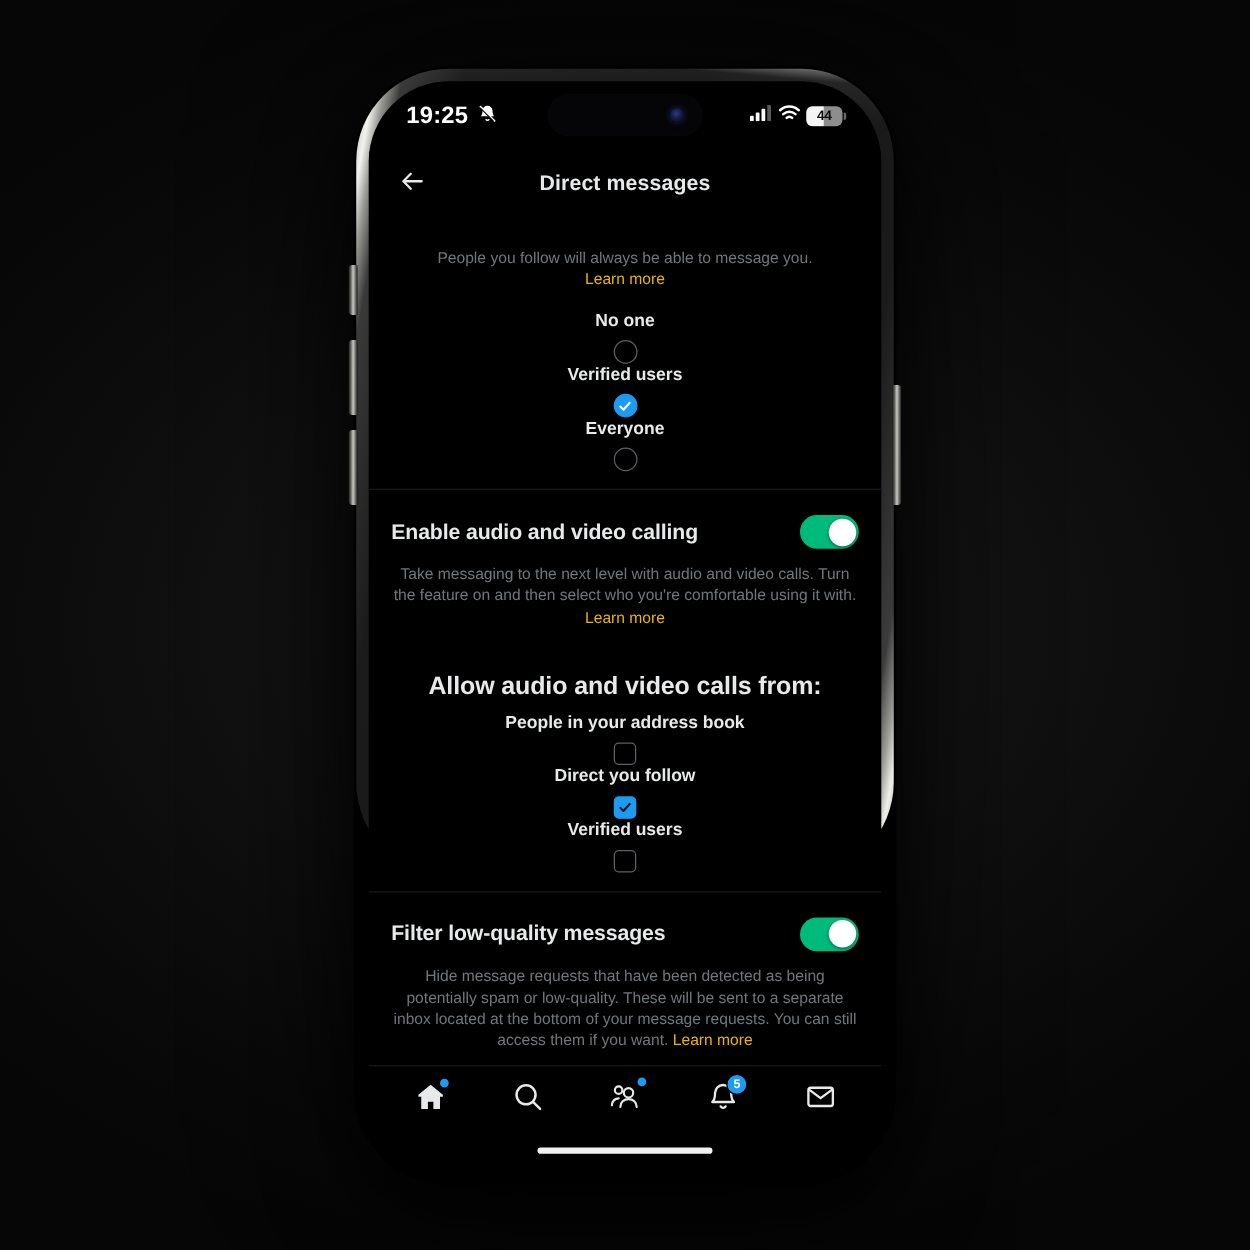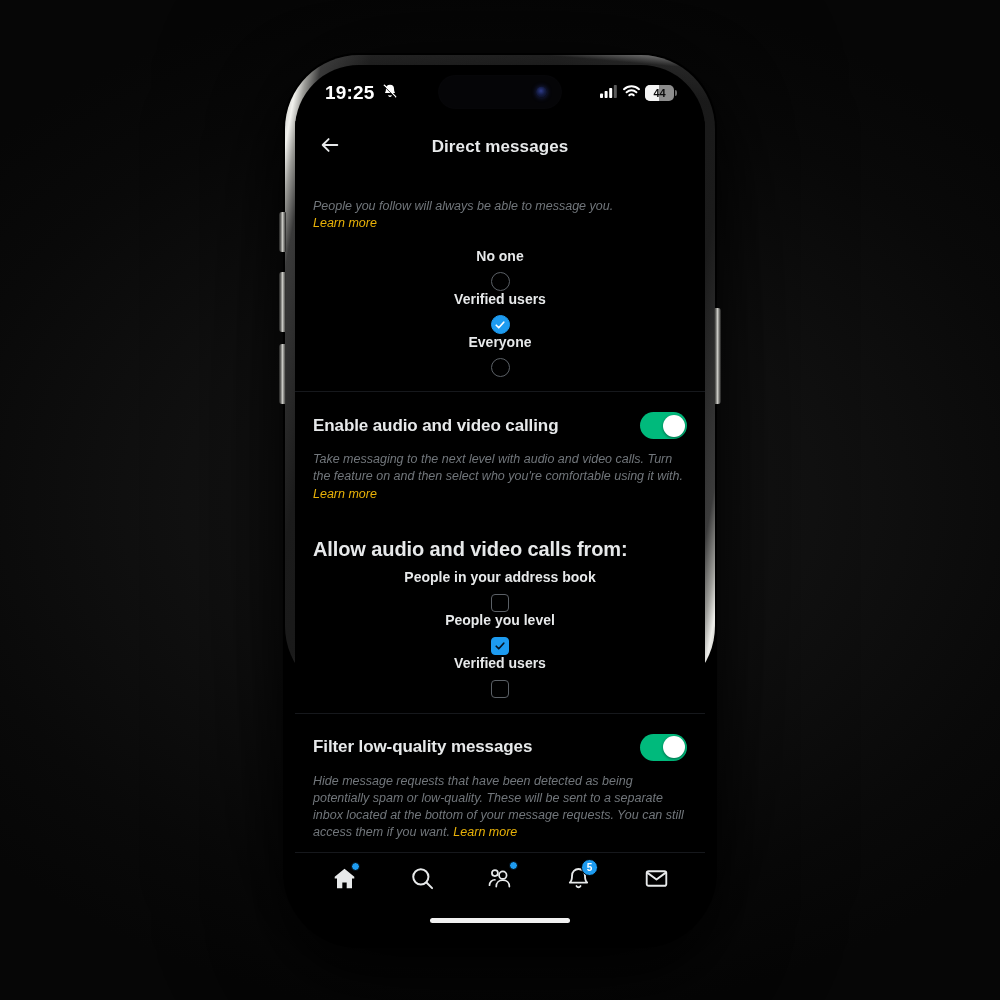--- a/index.html
+++ b/index.html
@@ -46,20 +46,21 @@
         #1b1b1b 16%,
         #121212 50%,
         #1b1b1b 84%,
         #3c3c3c 93%,
         #9d9d99 95.6%,
         #eeeeea 97.2%,
         #cfcfca 98.2%,
         #666663 99.1%,
         #171717 100%);
     padding: 10px;
+    text-align: center;
   }
 
   .phone-frame::after {
     content: "";
     position: absolute;
     inset: 0;
     border-radius: 74px;
     background:
       linear-gradient(185deg,
         rgba(255,255,255,0.55) 0%,
@@ -209,21 +210,20 @@
     font-size: 17px;
     font-weight: 800;
     color: #e7e9ea;
     letter-spacing: -0.1px;
   }
 
   .desc {
     font-size: 12.5px;
     line-height: 1.37;
     color: #71767b;
-    font-style: italic;
   }
   .link {
     color: #eab308;
     text-decoration: none;
     cursor: pointer;
   }
 
   .divider {
     height: 1px;
     background: #16181c;
@@ -479,21 +479,21 @@
 
           <div style="margin-top:8px;">
             <div class="opt-row">
               <span class="opt-label">People in your address book</span>
               <span class="checkbox">
                 
               </span>
             </div>
 
             <div class="opt-row">
-              <span class="opt-label">People you level</span>
+              <span class="opt-label">Direct you follow</span>
               <span class="checkbox checked">
                 <svg class="tick" width="12" height="12" viewBox="0 0 24 24" fill="none">
                     <path d="M4.5 12.5 9.5 17.5 19.5 6.5" stroke="#06131f" stroke-width="3.4" stroke-linecap="round" stroke-linejoin="round"></path>
                   </svg>
               </span>
             </div>
 
             <div class="opt-row">
               <span class="opt-label">Verified users</span>
               <span class="checkbox">

